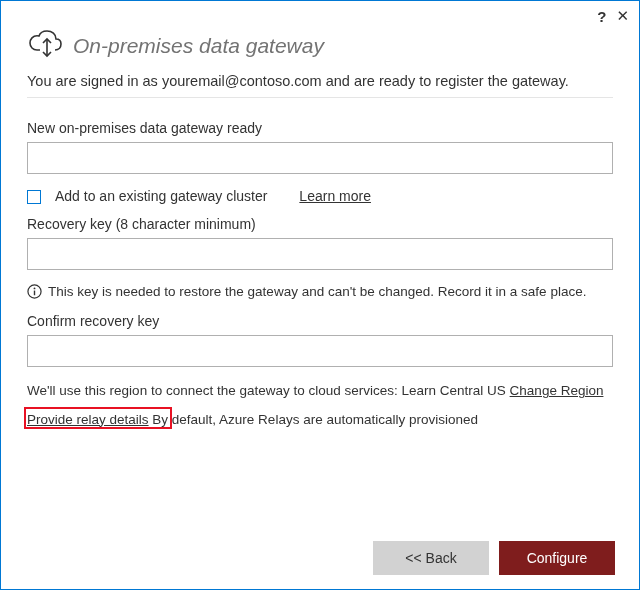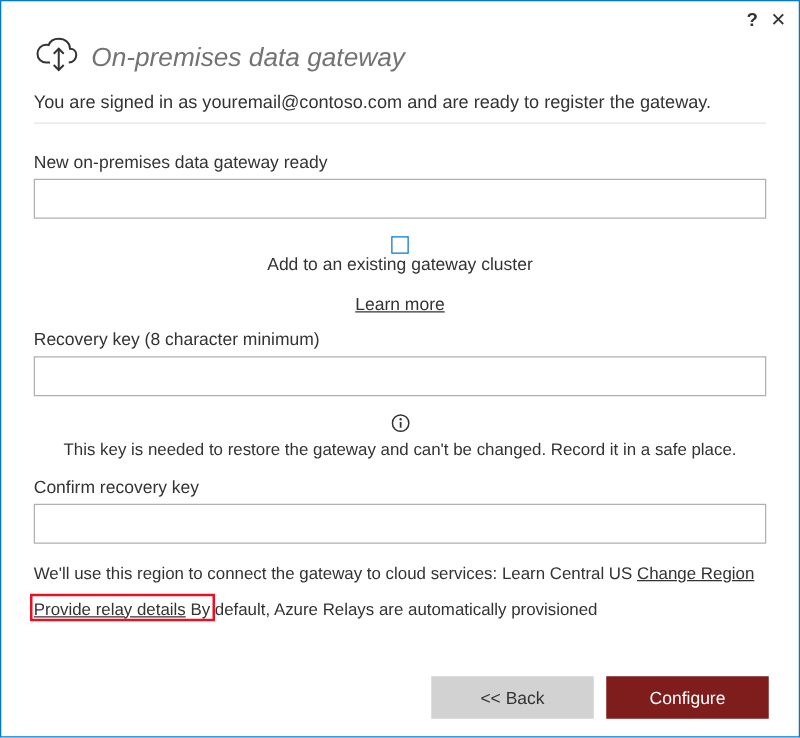--- a/index.html
+++ b/index.html
@@ -38,31 +38,31 @@
     font-size: 14px; color: #333; margin-bottom: 6px; display: block;
   }
   .text-input {
     width: 100%; height: 32px;
     border: 1px solid #b0b0b0;
     background: #fff;
     font-size: 14px; padding: 0 8px;
     margin-bottom: 14px;
   }
   .checkbox-row {
-    display: flex; align-items: center; gap: 0;
-    font-size: 14px; color: #333; margin-bottom: 12px; flex-direction: column;
+    display: flex; align-items: flex-end; gap: 14px;
+    font-size: 14px; color: #333; margin-bottom: 12px;
   }
   .checkbox {
     width: 14px; height: 14px; border: 1px solid #0078d4;
     display: inline-block; flex-shrink: 0; cursor: pointer;
   }
   .link { text-decoration: underline; color: #333; cursor: pointer; }
   .info-row {
     display: flex; align-items: center; gap: 6px;
-    font-size: 13.5px; color: #333; margin-bottom: 14px; flex-direction: column;
+    font-size: 13.5px; color: #333; margin-bottom: 14px;
   }
   .info-icon {
     width: 15px; height: 15px; flex-shrink: 0;
   }
   .region-text { font-size: 13.5px; color: #333; line-height: 1.5; margin-bottom: 8px; }
   .relay-row { font-size: 13.5px; color: #333; line-height: 1.5; }
   .highlight-outer {
     position: relative;
     display: inline-block;
   }
@@ -73,21 +73,21 @@
     pointer-events: none;
     width: 148px;
     height: 22px;
   }
   .button-bar {
     position: absolute;
     bottom: 14px; right: 24px;
     display: flex; gap: 10px;
   }
   .btn {
-    width: 130px; height: 34px;
+    width: 116px; height: 34px;
     font-size: 14px; border: none; cursor: pointer;
     display: flex; align-items: center; justify-content: center;
   }
   .btn-secondary { background: #d2d2d2; color: #333; }
   .btn-primary { background: #7f1d1d; color: #fff; }
 </style>
 </head>
 <body>
 
 <div class="window">

